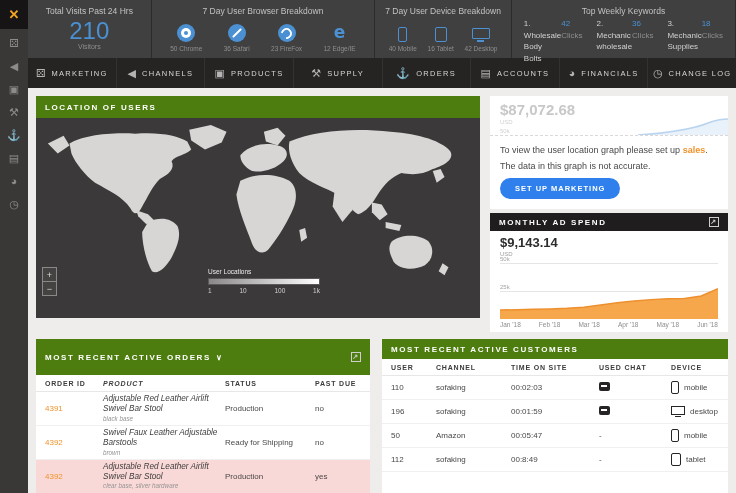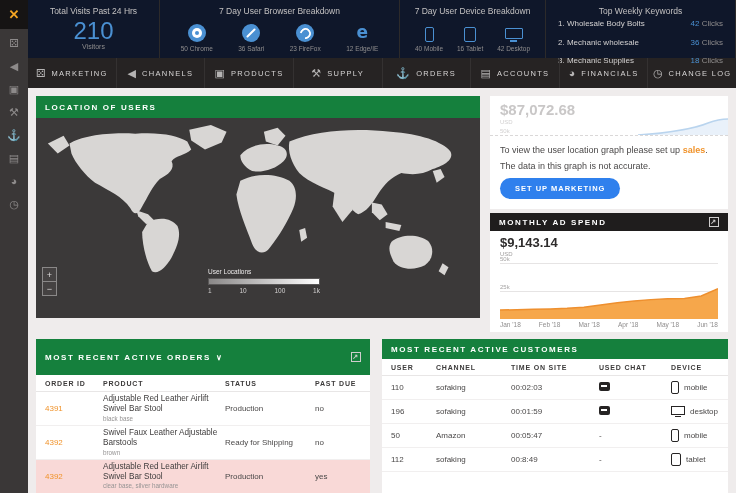--- a/index.html
+++ b/index.html
@@ -7,58 +7,58 @@
   body { font-family:"Liberation Sans", sans-serif; background:#efecec; overflow:hidden; }
   #app { position:relative; width:736px; height:493px; overflow:hidden; background:#efecec; }
 
   
   .sidebar { position:absolute; left:0; top:0; width:28px; height:493px; background:#3a3737; z-index:6; }
   .logo { width:28px; height:29px; background:#161414; color:#f5a623; display:flex; align-items:center; justify-content:center; font-weight:bold; font-size:13px; cursor:pointer; }
   .side-icons { display:flex; flex-direction:column; align-items:center; padding-top:9px; gap:12px; }
   .side-icons span { color:#8d8a8a; font-size:11px; line-height:1; cursor:pointer; }
 
   
-  .topbar { margin-left:28px; height:58px; background:#0f172a; display:flex; color:#c8c6c6; }
+  .topbar { margin-left:28px; height:58px; background:#404040; display:flex; color:#c8c6c6; }
   .tb-sec { border-right:1px solid #2c2a2a; padding:6px 8px 4px; display:flex; flex-direction:column; }
   .tb-title { font-size:8.5px; color:#c3c1c1; text-align:center; margin-bottom:2px; white-space:nowrap; }
   .sec-visits { width:132px; }
   .visits-value { font-size:24px; color:#4a90d2; text-align:center; line-height:1.05; }
   .visits-unit { font-size:7px; color:#8f8d8d; text-align:center; }
   .sec-browser { width:240px; } .sec-device { width:146px; } .sec-keywords { flex:1; }
   .icon-row { display:flex; justify-content:space-around; align-items:flex-end; flex:1; padding-bottom:2px; }
   .icon-stack { display:flex; flex-direction:column; align-items:center; gap:3px; }
   .icon-stack em { font-style:normal; font-size:6.5px; color:#908e8e; white-space:nowrap; }
   .bicon { width:18px; height:18px; border-radius:50%; background:#4a90d2; position:relative; }
   .i-chrome::before { content:""; position:absolute; inset:4px; background:#fff; border-radius:50%; }
   .i-chrome::after  { content:""; position:absolute; inset:7px; background:#4a90d2; border-radius:50%; }
   .i-safari::before { content:""; position:absolute; left:8px; top:3px; width:2px; height:12px; background:#fff; transform:rotate(45deg); border-radius:1px; }
   .i-firefox::before{ content:""; position:absolute; inset:3.5px; border:2.5px solid #fff; border-left-color:transparent; border-radius:50%; transform:rotate(-40deg); }
   .i-edge { width:18px; height:18px; background:none; border-radius:0; color:#4a90d2; font-weight:bold; font-size:17px; line-height:16px; text-align:center; font-family:"DejaVu Sans", sans-serif; }
   .dicon { display:inline-block; border:1.5px solid #4a90d2; }
   .d-mobile  { width:9px;  height:15px; border-radius:2px; }
   .d-tablet  { width:12px; height:15px; border-radius:2px; }
   .d-desktop { width:18px; height:11px; border-radius:1px; position:relative; margin-bottom:3px; }
   .d-desktop::after { content:""; position:absolute; left:4px; bottom:-4px; width:7px; height:2px; background:#4a90d2; }
-  .kw-list { display:flex; flex-direction:column; gap:7px; padding:0 4px; }
+  .kw-list { display:flex; flex-direction:row; gap:14px; padding:0 4px; }
   .kw-row { display:flex; font-size:8px; line-height:1.45; }
   .kw-term { color:#d2d0d0; }
   .kw-right { margin-left:auto; }
   .kw-clicks { color:#4a90d2; font-weight:normal; }
   .kw-unit { color:#8f8d8d; }
 
   
   .navbar { margin-left:28px; height:30px; background:#262323; display:flex; }
   .nav-item { flex:1; display:flex; align-items:center; justify-content:center; gap:6px; color:#d6d4d4; font-size:7.5px; letter-spacing:1.3px; border-right:1px solid #343131; cursor:pointer; white-space:nowrap; }
   .nav-item:last-child { border-right:none; }
   .nav-item .nglyph { font-size:11px; color:#b5b3b3; letter-spacing:0; }
 
   
   .content { position:absolute; left:28px; top:88px; right:0; bottom:0; padding:8px; }
   .row1 { display:flex; gap:10px; }
-  .panel-header { height:22px; background:#15803d; color:#fff; font-size:8px; font-weight:bold; letter-spacing:1.6px; display:flex; align-items:center; padding:0 9px; }
+  .panel-header { height:22px; background:#4d7c0f; color:#fff; font-size:8px; font-weight:bold; letter-spacing:1.6px; display:flex; align-items:center; padding:0 9px; }
   .chev { margin-left:5px; font-size:8px; letter-spacing:0; cursor:pointer; }
   .expand { margin-left:auto; width:10px; height:10px; border:1px solid #cfcdcd; color:#cfcdcd; font-size:7px; line-height:8px; text-align:center; cursor:pointer; flex:none; }
 
   
   .map-panel { width:444px; }
   .map-body { height:200px; background:#3b3939; position:relative; }
   .worldmap { position:absolute; left:4px; top:2px; width:436px; height:162px; }
   .legend { position:absolute; left:172px; bottom:24px; width:112px; }
   .legend-title { font-size:6.5px; color:#eceaea; }
   .legend-bar { height:7px; background:linear-gradient(to right,#8a8888,#ffffff); border:1px solid #5a5858; margin:3px 0 2px; }
@@ -95,21 +95,21 @@
   .x-labels { display:flex; justify-content:space-between; font-size:6.5px; color:#8f8d8d; margin-top:2px; padding-bottom:2px; }
 
   
   .row2 { display:flex; gap:12px; margin-top:7px; }
   .tbl-panel { background:#fff; }
   .orders-panel { width:334px; }
   .customers-panel { flex:1; }
   .thead { display:flex; align-items:center; height:17px; padding:0 9px; border-bottom:1px solid #e8e6e6; font-size:7px; font-weight:bold; letter-spacing:.8px; color:#3d3b3b; }
   .trow { display:flex; align-items:center; min-height:24px; padding:2px 9px; border-bottom:1px solid #f1efef; font-size:8px; color:#4a4848; }
   .trow.hl { background:#f9d9d7; }
-  .c-oid { width:58px; } .c-prod { flex:1; padding-right:6px; } .c-status { width:90px; } .c-past { width:46px; }
+  .c-oid { width:58px; } .c-prod { flex:1; padding-right:6px;font-style:italic; } .c-status { width:90px; } .c-past { width:46px; }
   .oid { color:#f0932b; cursor:pointer; }
   .prod-name { font-size:8.2px; color:#3f3d3d; line-height:1.2; }
   .prod-var { font-size:6.3px; color:#969494; line-height:1.3; }
   .c-user { width:45px; } .c-chan { width:75px; } .c-time { width:88px; } .c-chat { width:72px; } .c-dev { flex:1; display:flex; align-items:center; gap:5px; }
   .chat-bubble { display:inline-block; width:11px; height:9px; background:#262424; border-radius:2px; position:relative; }
   .chat-bubble::before { content:""; position:absolute; left:2px; top:3px; width:6px; height:1.5px; background:#fff; }
   .chat-bubble::after { content:""; position:absolute; left:2px; bottom:-3px; border:3px solid transparent; border-top-color:#262424; border-left-width:2px; border-right-width:2px; }
   .sdicon { display:inline-block; border:1.3px solid #262424; flex:none; }
   .s-mobile { width:8px; height:13px; border-radius:2px; }
   .s-tablet { width:10px; height:13px; border-radius:2px; }

